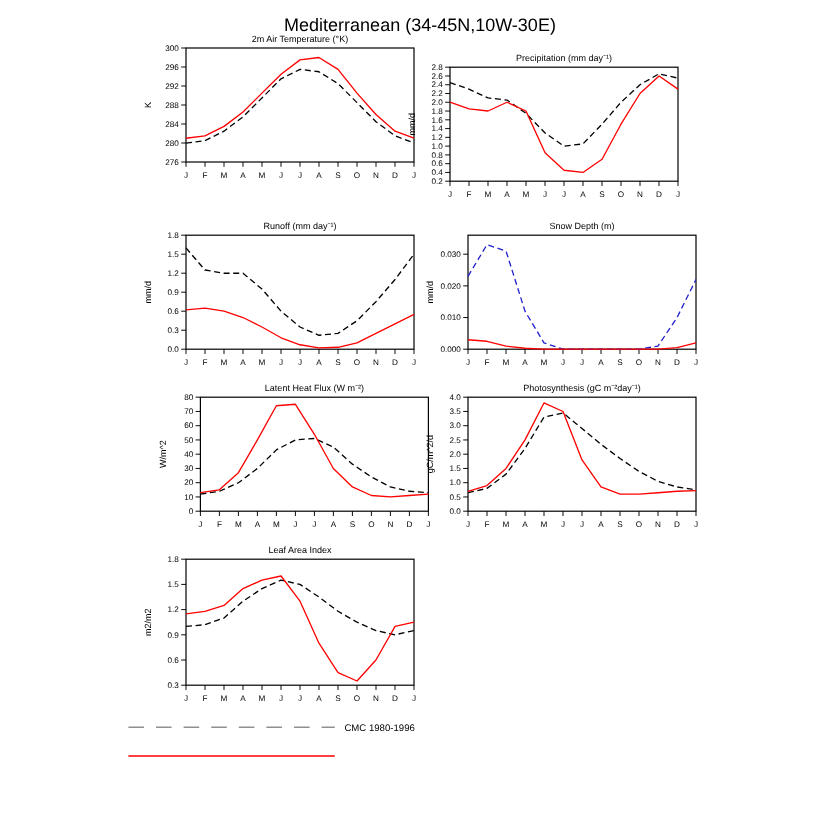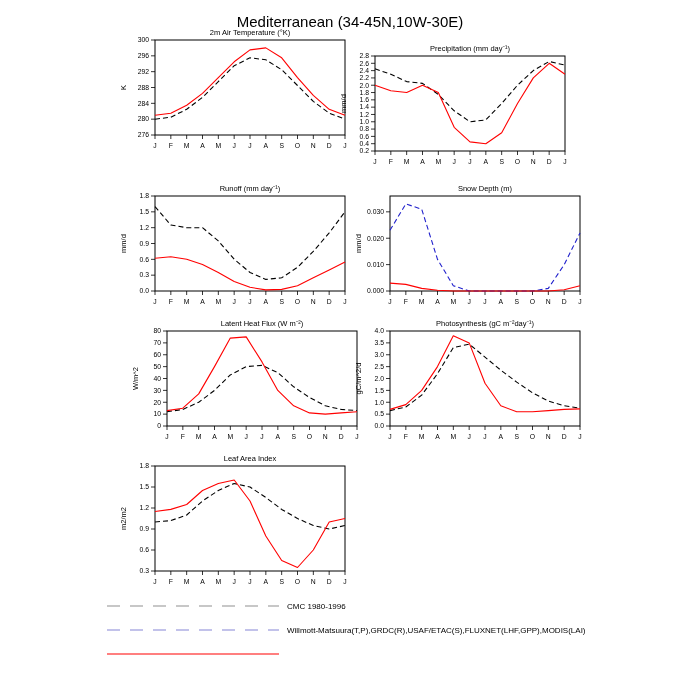--- a/index.html
+++ b/index.html
@@ -371,23 +371,17 @@
 
   <div class="legend">
     <div class="legend-row">
       <svg class="legend-swatch" width="176" height="12">
         <line x1="2" y1="6" x2="174" y2="6" stroke-width="1.2" stroke="#909090" stroke-dasharray="13 10"></line>
       </svg>
       <span class="legend-label">CMC 1980-1996</span>
     </div>
     <div class="legend-row">
       <svg class="legend-swatch" width="176" height="12">
-        <line x1="2" y1="6" x2="174" y2="6" stroke-width="1.2" stroke="#8585d6" stroke-dasharray="13 10"></line>
-      </svg>
-      <span class="legend-label">Willmott-Matsuura(T,P),GRDC(R),USAF/ETAC(S),FLUXNET(LHF,GPP),MODIS(LAI)</span>
-    </div>
-    <div class="legend-row">
-      <svg class="legend-swatch" width="176" height="12">
         <line x1="2" y1="6" x2="174" y2="6" stroke-width="1.2" stroke="#ff0000" stroke-dasharray="none"></line>
       </svg>
     </div>
   </div>
 </div>
 
 </body></html>

